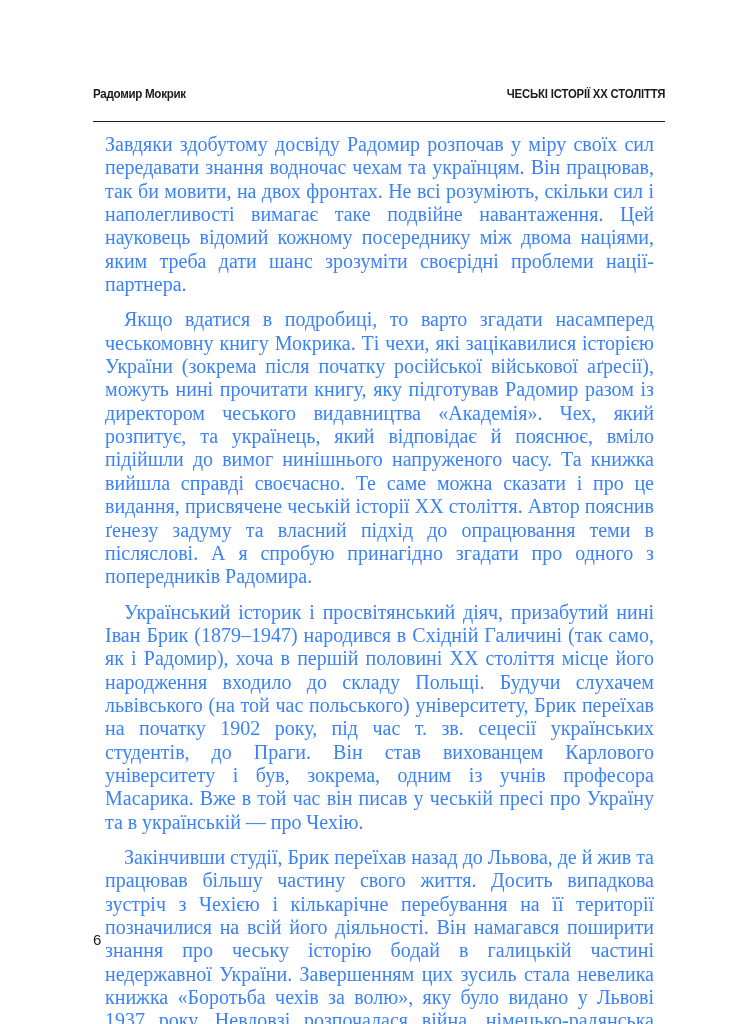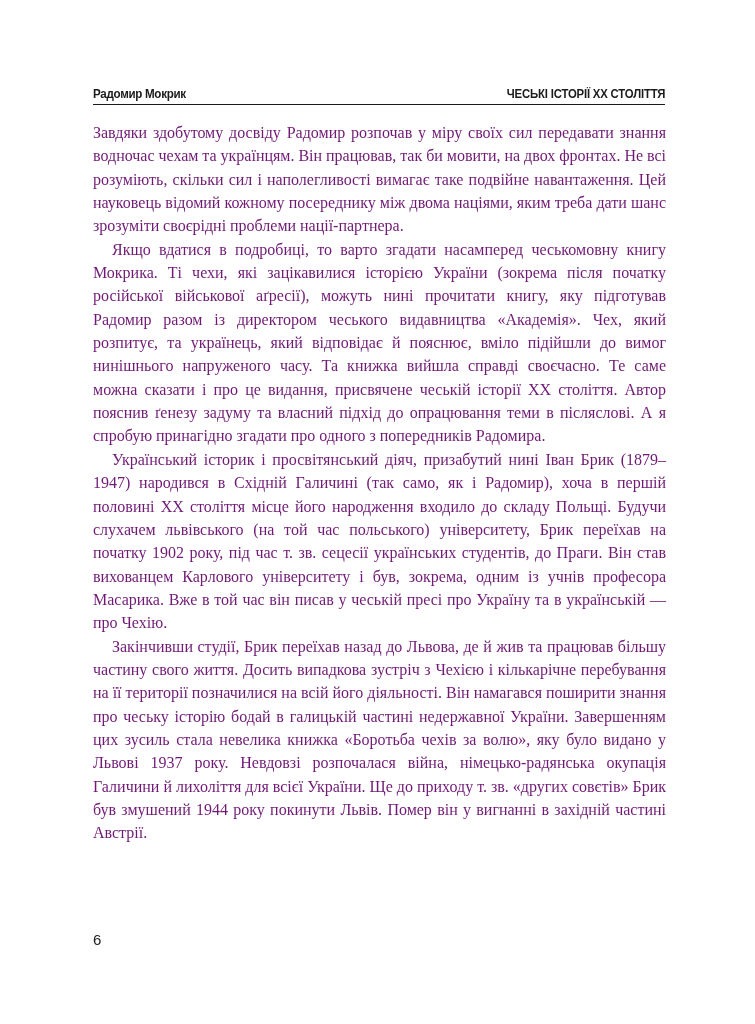--- a/index.html
+++ b/index.html
@@ -23,21 +23,21 @@
   .running-head {
     position: absolute;
     left: 93px;
     right: 90px;
     top: 78px;
     height: 22px;
     display: flex;
     align-items: flex-end;
     justify-content: space-between;
     border-bottom: 1.3px solid #1b1b1b;
-    padding-bottom: 4px;
+    padding-bottom: 21px;
   }
 
   .running-head-left {
     font-family: "Liberation Sans", sans-serif;
     font-size: 13.5px;
     font-weight: 700;
     letter-spacing: -0.35px;
     color: #1b1b1b;
     transform: scaleX(0.86);
     transform-origin: left bottom;
@@ -61,26 +61,26 @@
   
   .text-column {
     position: absolute;
     left: 93px;
     top: 121px;
     width: 573px;
   }
 
   .para {
     font-family: "Liberation Serif", "DejaVu Serif", serif;
-    font-size: 16px;
+    font-size: 20px;
     line-height: 23.35px;
-    color: #701a75;
+    color: #3b82f6;
     text-align: justify;
     text-justify: inter-word;
-    margin: 0;
+    margin: 12px;
     text-indent: 0;
     hyphens: manual;
     -webkit-hyphens: manual;
     word-spacing: -0.1px;
   }
 
   .para + .para {
     text-indent: 19px;
   }
 

